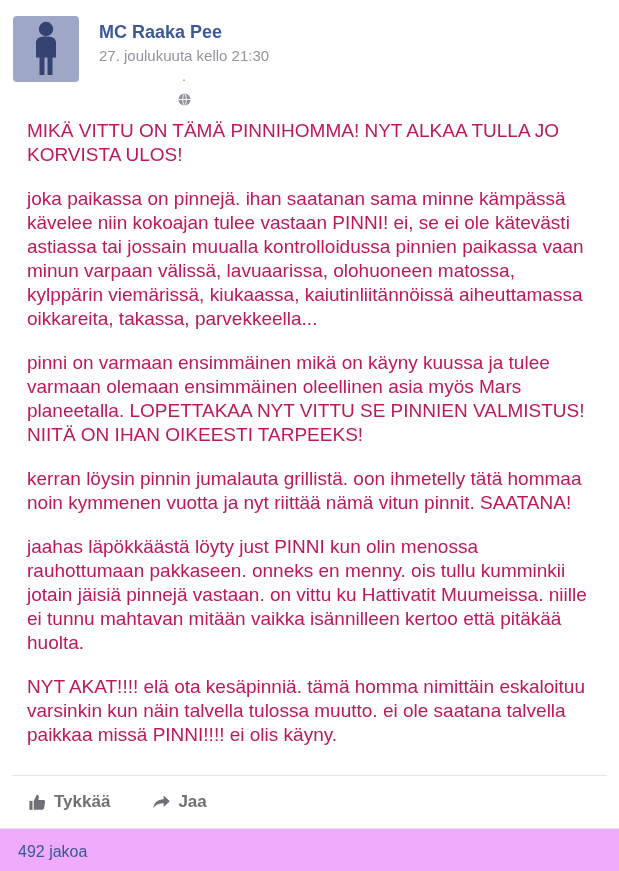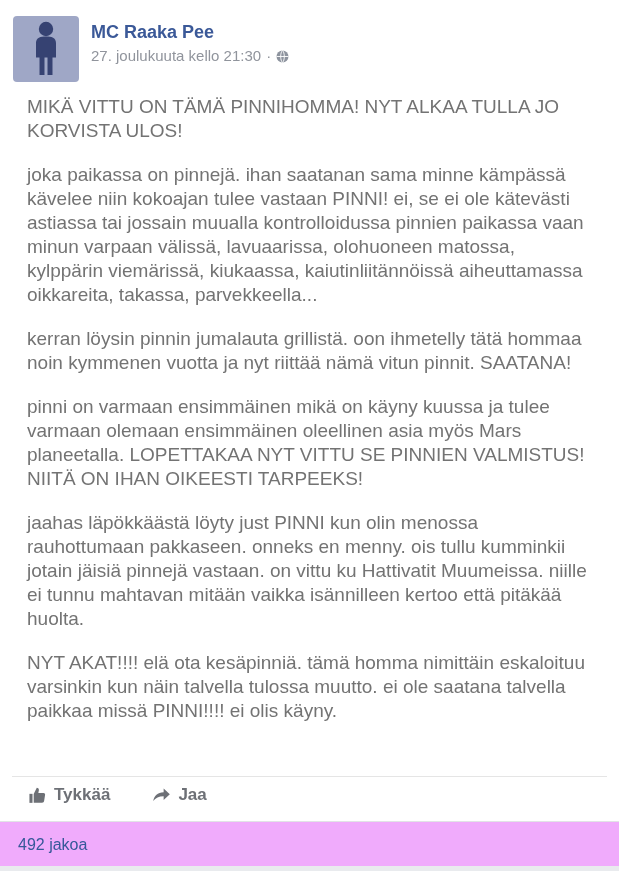--- a/index.html
+++ b/index.html
@@ -2,44 +2,44 @@
 <html><head>
 <meta charset="utf-8">
 <style>
   html,body{margin:0;padding:0;background:#fff;}
   .page{
     width:619px;height:871px;background:#ffffff;overflow:hidden;
     font-family:"Liberation Sans",sans-serif;position:relative;
     display:flex;flex-direction:column;
   }
   
-  .header{display:flex;align-items:flex-start;padding:16px 14px 13px 13px;}
+  .header{display:flex;align-items:flex-start;padding:16px 14px 13px 13px;gap:8px;}
   .avatar{
     width:66px;height:66px;border-radius:4px;background:#9fa7c6;
     flex:0 0 auto;cursor:pointer;overflow:hidden;
   }
   .avatar svg{display:block;width:66px;height:66px;}
   .header-text{margin-left:12px;padding-top:5px;}
   .author{
     font-size:18px;font-weight:bold;color:#3b5998;line-height:22px;
     text-decoration:none;display:inline-block;cursor:pointer;
   }
   .meta{
     margin-top:4px;font-size:15px;color:#90949c;line-height:18px;
-    display:flex;align-items:center;gap:5px;
+    display:flex;align-items:center;gap:5px;flex-direction:column;
   }
   .globe{width:13px;height:13px;display:inline-block;}
   
-  .body{padding:0 27px;font-size:19px;line-height:24px;color:#737373;}
+  .body{padding:0 27px;font-size:19px;line-height:24px;color:#be185d;}
   .body p{margin:0 0 20px 0;white-space:pre-wrap;word-wrap:break-word;}
   
   .action-bar{
     margin:8px 12px;border-top:1px solid #e5e5e5;
     display:flex;align-items:center;gap:42px;
-    padding:8px 16px 8px 16px;
+    padding:16px 16px 8px 16px;
   }
   .action{
     display:flex;align-items:center;gap:7px;border:none;background:none;
     font-family:"Liberation Sans",sans-serif;
     font-size:17px;font-weight:bold;color:#6d7076;cursor:pointer;padding:0;
     line-height:20px;
   }
   .action svg{width:19px;height:19px;fill:#6d7076;flex:0 0 auto;}
   
   .footer{
@@ -74,22 +74,22 @@
           <circle cx="6.5" cy="6.5" r="6" fill="#8d939e"></circle>
           <path d="M.5 6.5h12M6.5.5c2.4 2 2.4 10 0 12M6.5.5c-2.4 2-2.4 10 0 12" stroke="#ffffff" stroke-width="0.9" fill="none"></path>
         </svg>
       </div>
     </div>
   </div>
 
   <div class="body">
     <p>MIKÄ VITTU ON TÄMÄ PINNIHOMMA! NYT ALKAA TULLA JO KORVISTA ULOS!</p>
     <p>joka paikassa on pinnejä. ihan saatanan sama minne kämpässä kävelee niin kokoajan tulee vastaan PINNI! ei, se ei ole kätevästi astiassa tai jossain muualla kontrolloidussa pinnien paikassa vaan minun varpaan välissä, lavuaarissa, olohuoneen matossa, kylppärin viemärissä, kiukaassa, kaiutinliitännöissä aiheuttamassa oikkareita, takassa, parvekkeella...</p>
+    <p>pinni on varmaan ensimmäinen mikä on käyny kuussa ja tulee varmaan olemaan ensimmäinen oleellinen asia myös Mars planeetalla. LOPETTAKAA NYT VITTU SE PINNIEN VALMISTUS! NIITÄ ON IHAN OIKEESTI TARPEEKS!</p>
     <p>kerran löysin pinnin jumalauta grillistä. oon ihmetelly tätä hommaa noin kymmenen vuotta ja nyt riittää nämä vitun pinnit. SAATANA!</p>
-    <p>pinni on varmaan ensimmäinen mikä on käyny kuussa ja tulee varmaan olemaan ensimmäinen oleellinen asia myös Mars planeetalla. LOPETTAKAA NYT VITTU SE PINNIEN VALMISTUS! NIITÄ ON IHAN OIKEESTI TARPEEKS!</p>
     <p>jaahas läpökkäästä löyty just PINNI kun olin menossa rauhottumaan pakkaseen. onneks en menny. ois tullu kumminkii jotain jäisiä pinnejä vastaan. on vittu ku Hattivatit Muumeissa. niille ei tunnu mahtavan mitään vaikka isännilleen kertoo että pitäkää huolta.</p>
     <p>NYT AKAT!!!! elä ota kesäpinniä. tämä homma nimittäin eskaloituu varsinkin kun näin talvella tulossa muutto. ei ole saatana talvella paikkaa missä PINNI!!!! ei olis käyny.</p>
   </div>
 
   <div class="spacer"></div>
 
   <div class="action-bar">
     <button class="action">
       <svg viewBox="0 0 16 16">
         <path d="M1.2 6.6h2.6v7.6H1.2z"></path>

